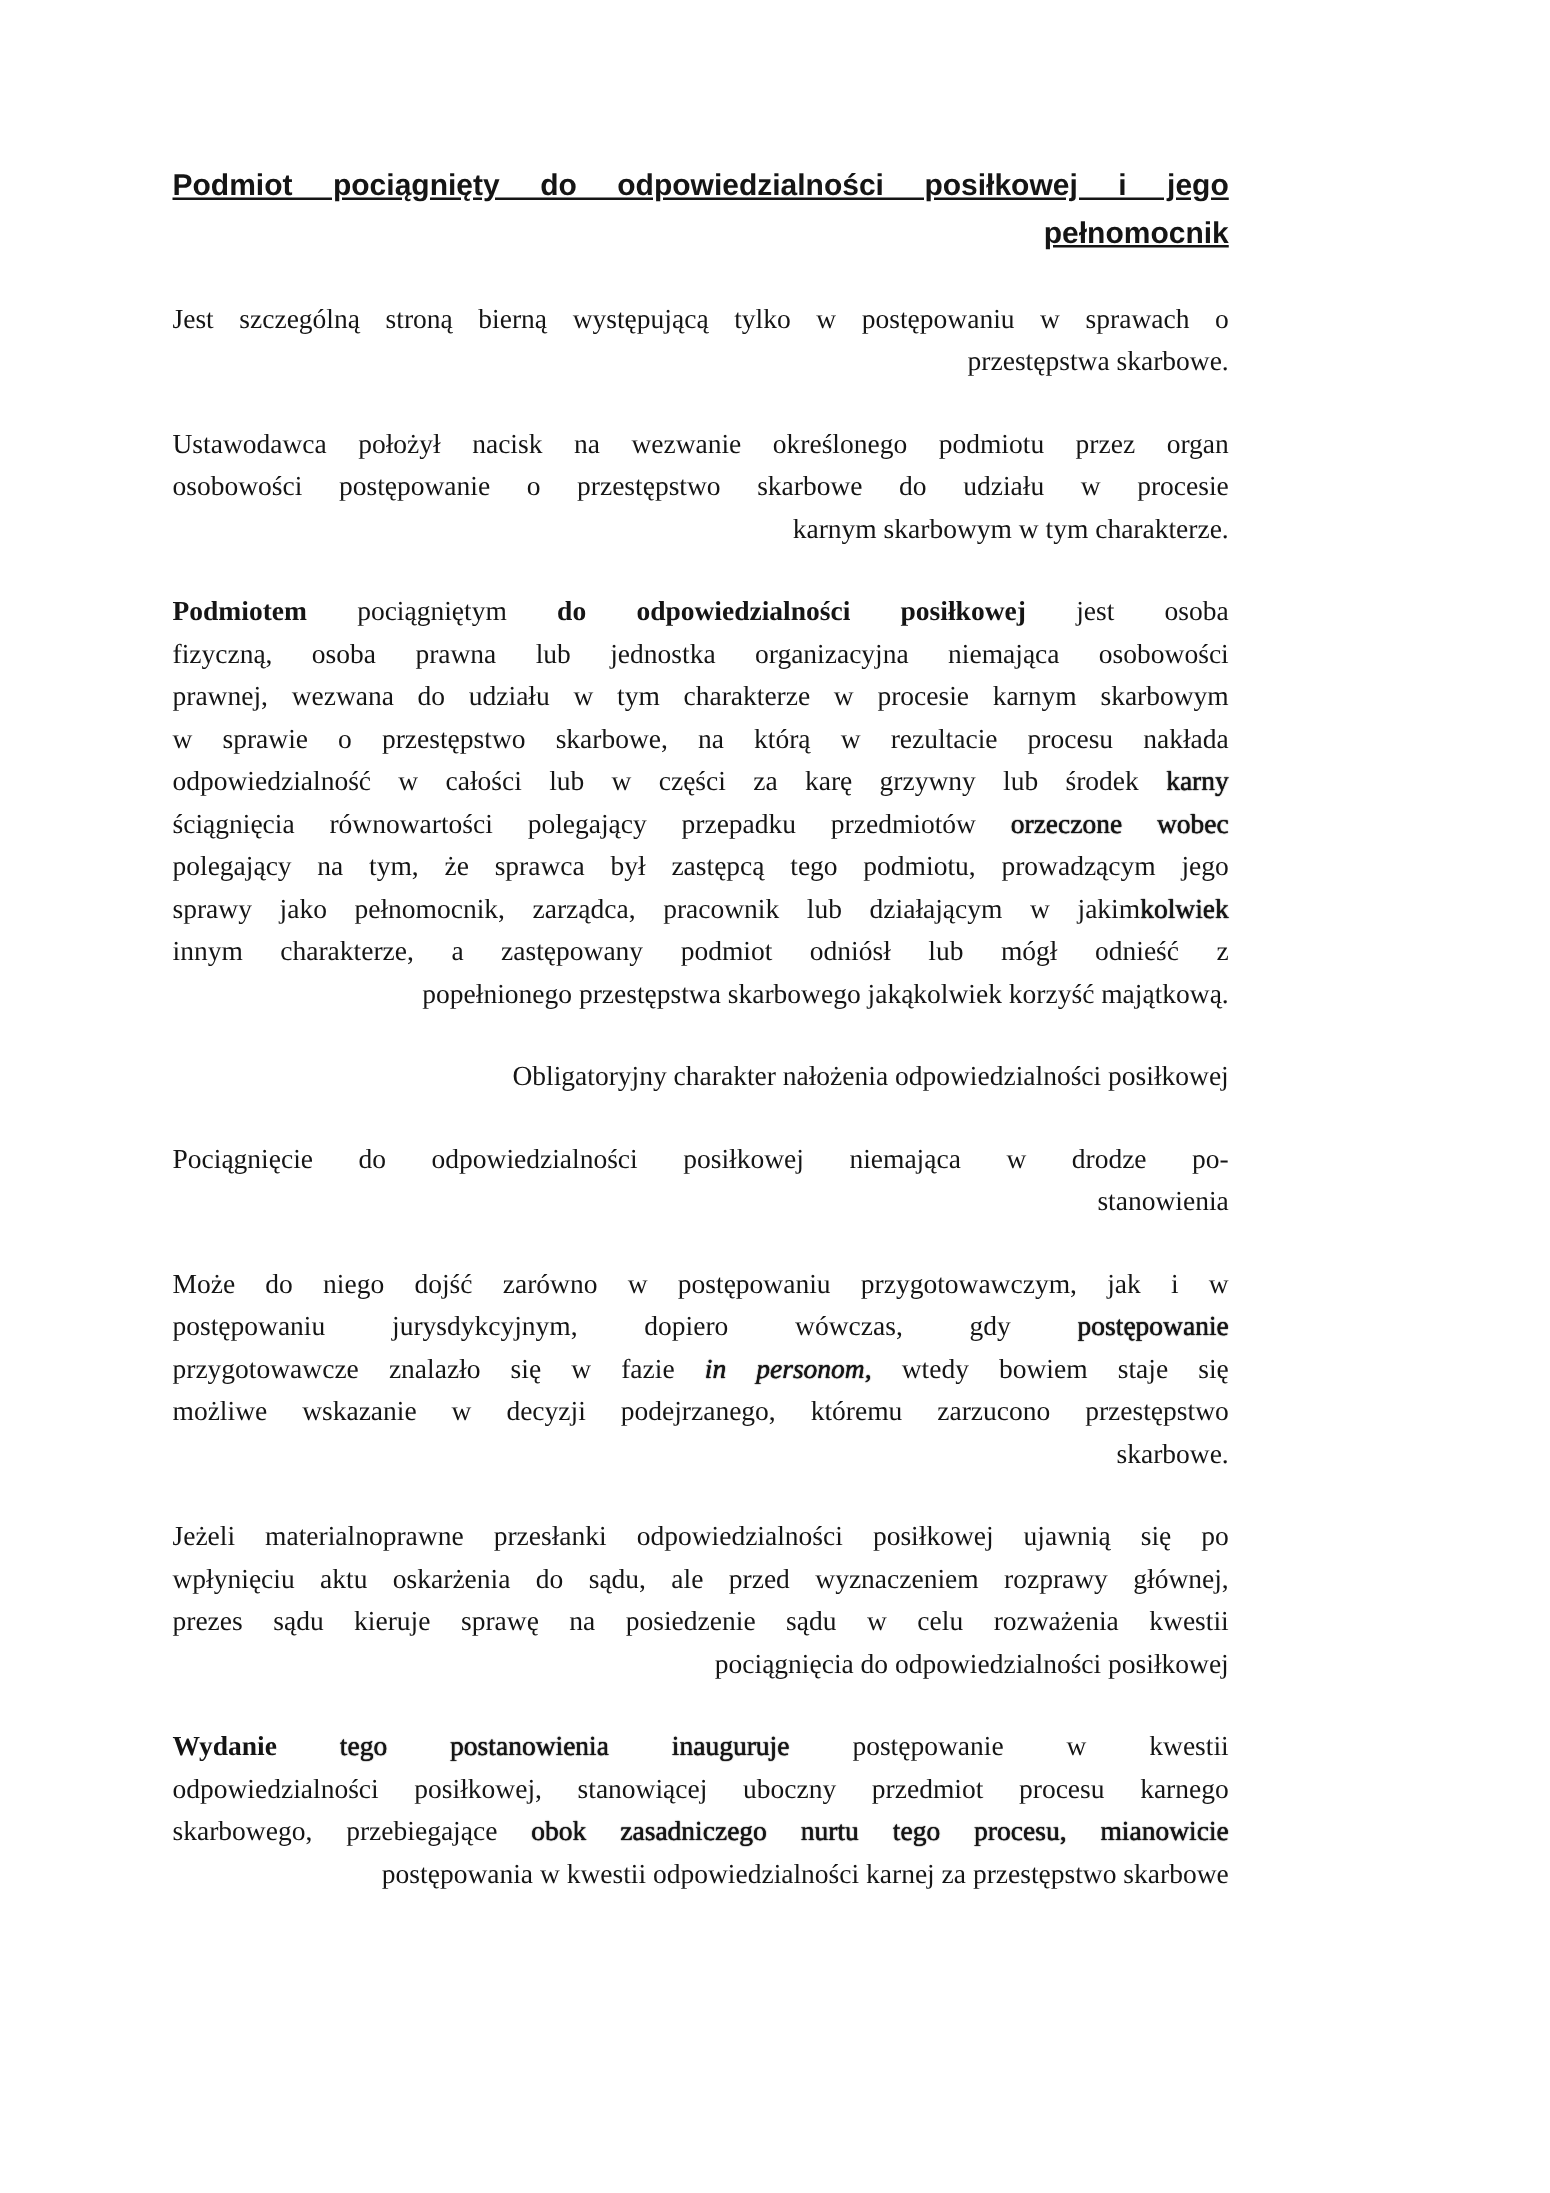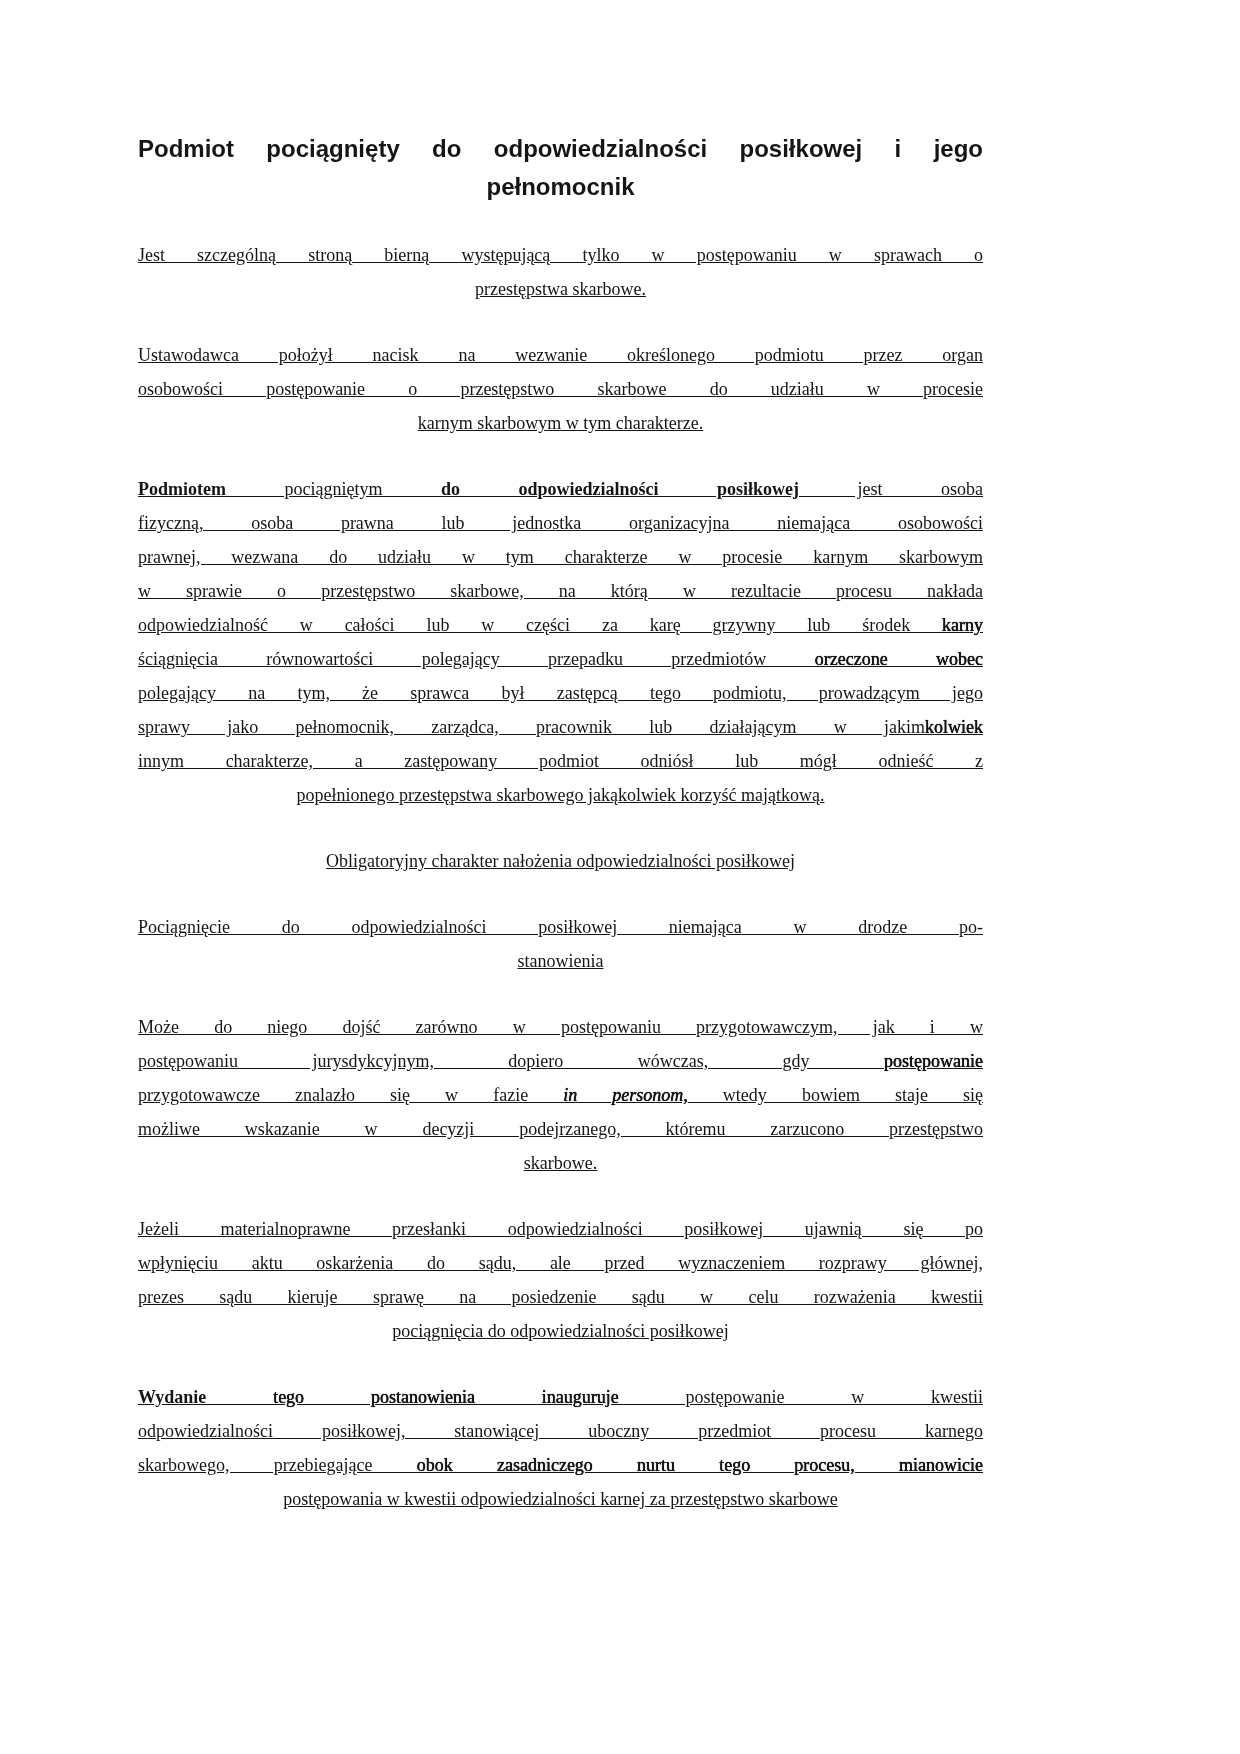--- a/index.html
+++ b/index.html
@@ -25,28 +25,28 @@
   .block {
     margin: 0 0 32px 0;
   }
   .block.heading {
     font-family: "Liberation Sans", sans-serif;
     font-weight: bold;
     font-size: 24px;
   }
   .block.heading .line {
     line-height: 38px;
+    text-decoration: underline;
   }
   .block.paragraph {
-    font-size: 18px;
-    text-decoration: underline;
+    font-size: 22px;
   }
   .line {
     line-height: 34px;
-    text-align: center;
+    text-align: right;
     white-space: normal;
   }
   
   .line.j {
     text-align: justify;
     text-align-last: justify;
   }
   .s-b { font-weight: bold; }
   .s-i { font-style: italic; }
   

